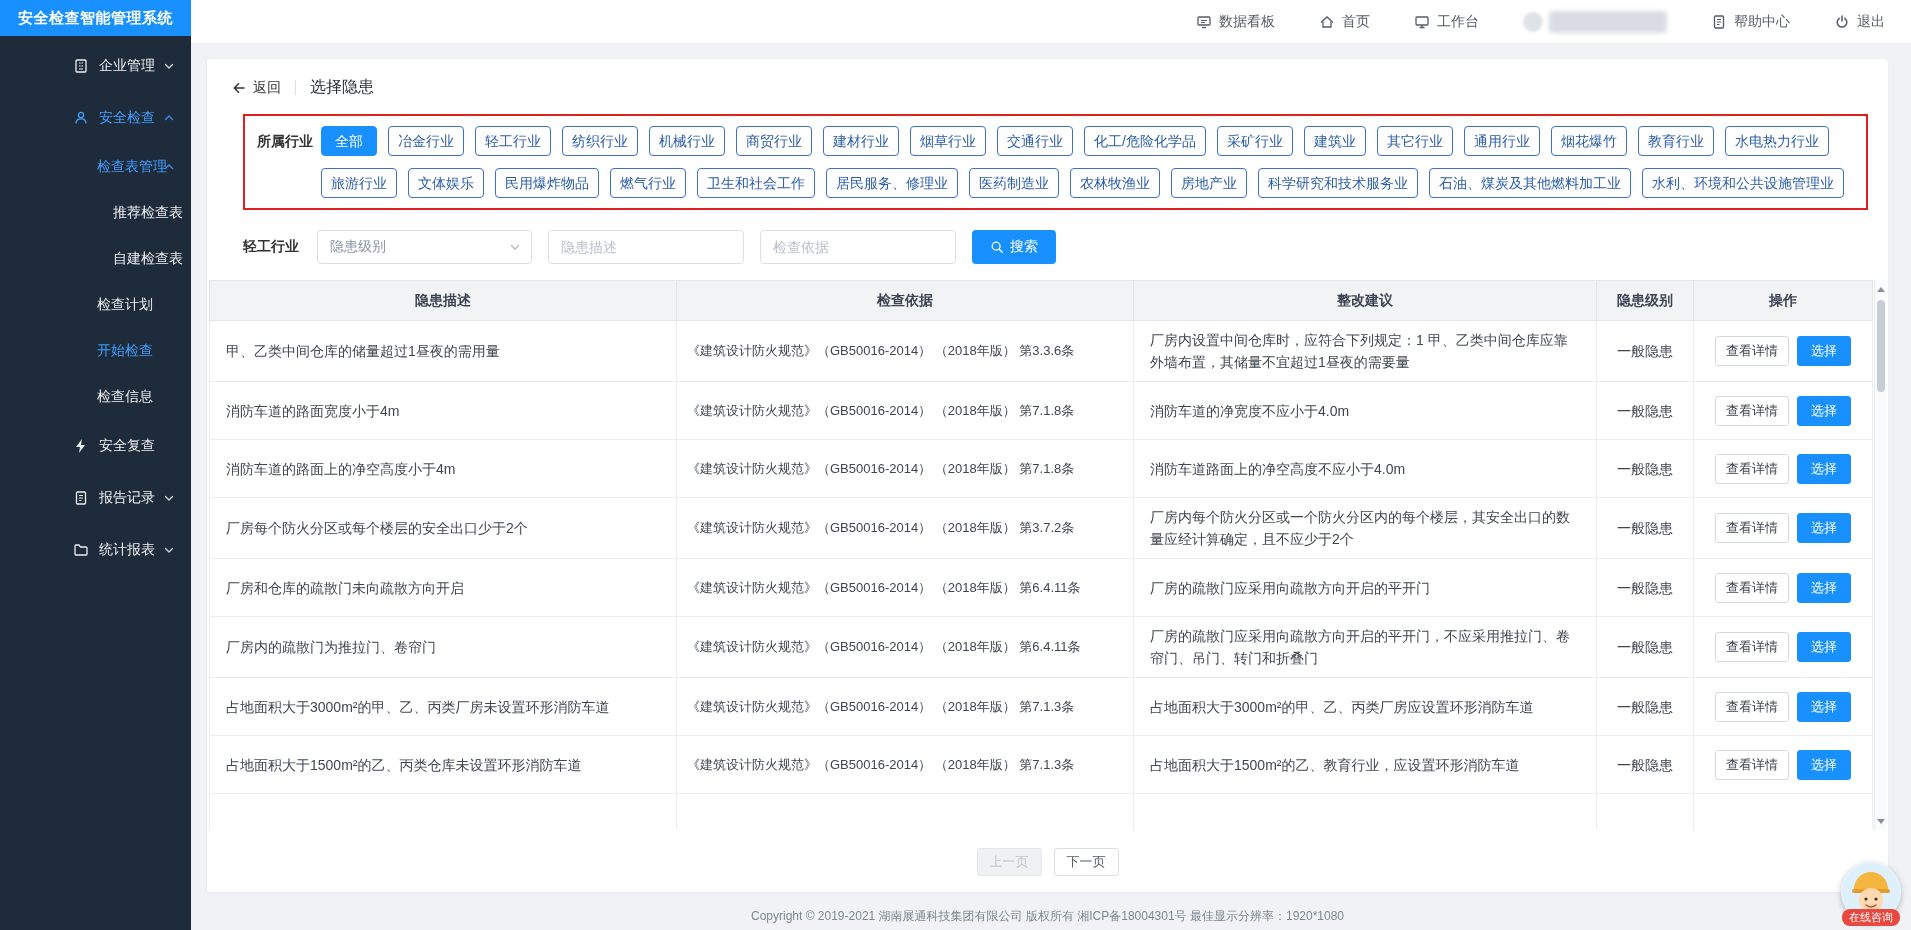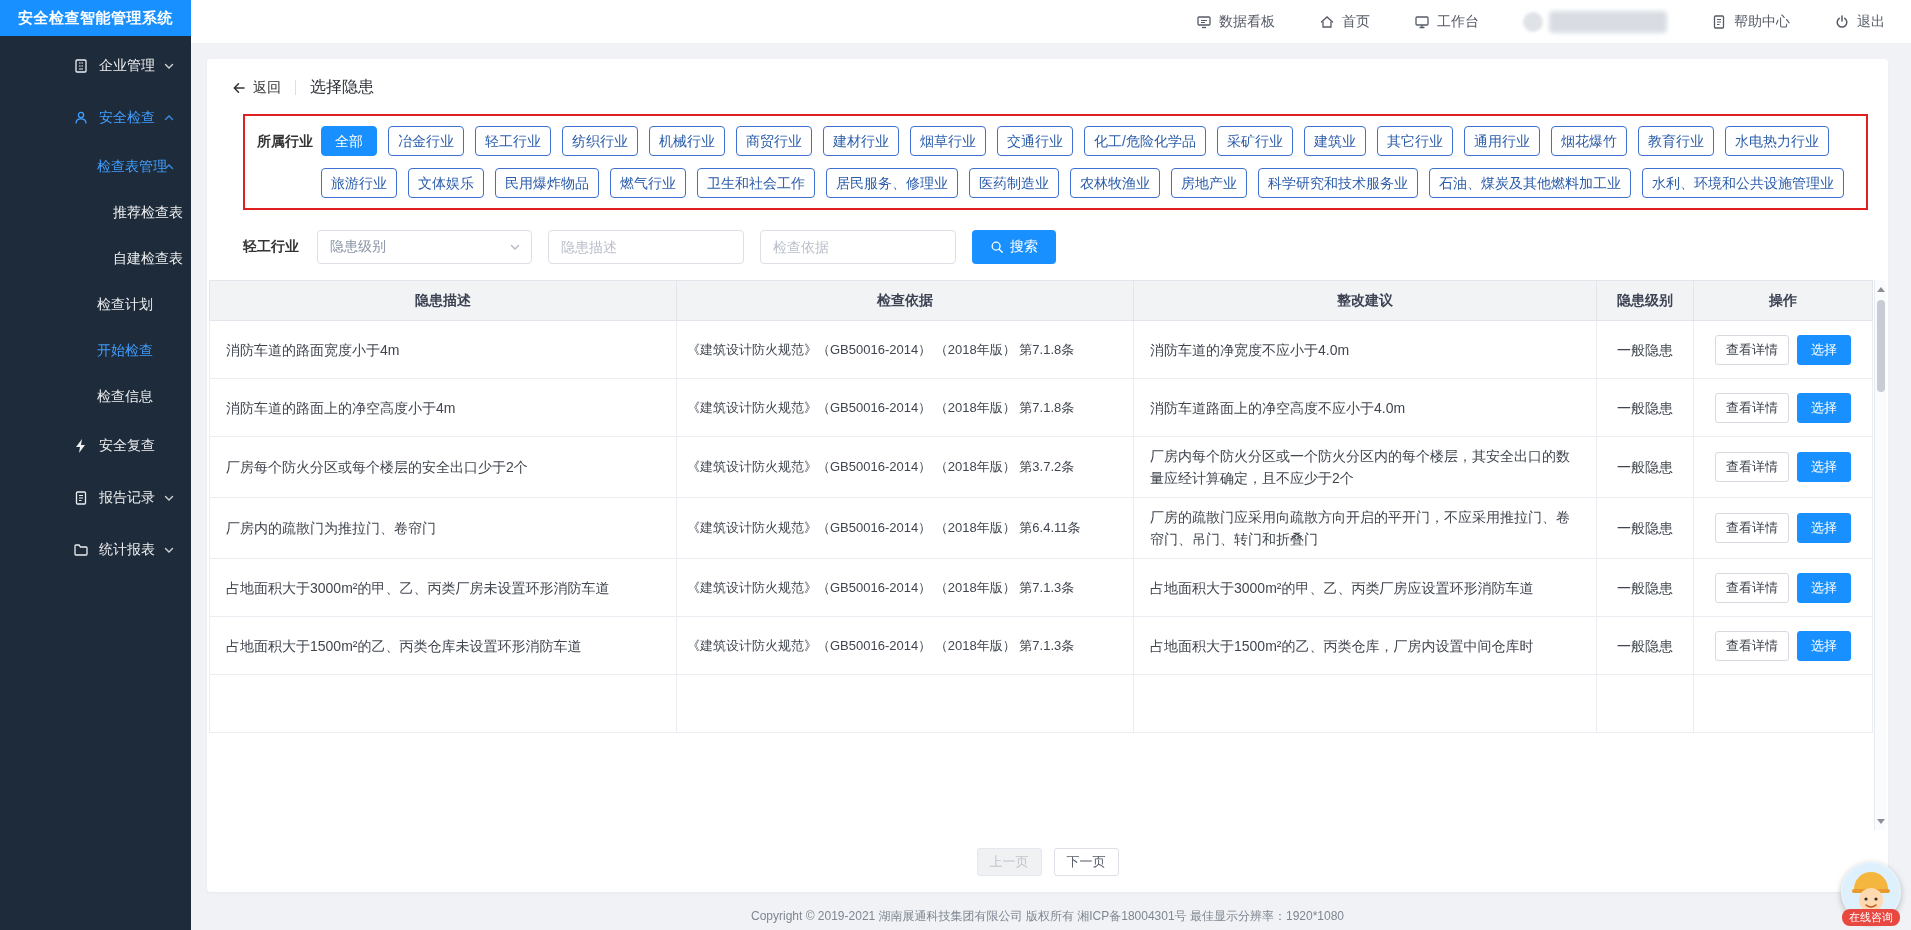--- a/index.html
+++ b/index.html
@@ -341,20 +341,27 @@
               <tr>
                 <th>隐患描述</th>
                 <th>检查依据</th>
                 <th>整改建议</th>
                 <th>隐患级别</th>
                 <th>操作</th>
               </tr>
             </thead>
             <tbody id="table-body">
                 <tr>
+                  <td class="cell-desc">甲、乙类中间仓库的储量超过1昼夜的需用量</td>
+                  <td class="cell-basis">《建筑设计防火规范》（GB50016-2014） （2018年版） 第3.3.6条</td>
+                  <td class="cell-suggestion">厂房内设置中间仓库时，应符合下列规定：1 甲、乙类中间仓库应靠外墙布置，其储量不宜超过1昼夜的需要量</td>
+                  <td class="cell-level">一般隐患</td>
+                  <td class="cell-actions"><button class="btn-view">查看详情</button><button class="btn-select">选择</button></td>
+                </tr>
+                <tr>
                   <td class="cell-desc">消防车道的路面宽度小于4m</td>
                   <td class="cell-basis">《建筑设计防火规范》（GB50016-2014） （2018年版） 第7.1.8条</td>
                   <td class="cell-suggestion">消防车道的净宽度不应小于4.0m</td>
                   <td class="cell-level">一般隐患</td>
                   <td class="cell-actions"><button class="btn-view">查看详情</button><button class="btn-select">选择</button></td>
                 </tr>
                 <tr>
                   <td class="cell-desc">消防车道的路面上的净空高度小于4m</td>
                   <td class="cell-basis">《建筑设计防火规范》（GB50016-2014） （2018年版） 第7.1.8条</td>
                   <td class="cell-suggestion">消防车道路面上的净空高度不应小于4.0m</td>
@@ -362,37 +369,44 @@
                   <td class="cell-actions"><button class="btn-view">查看详情</button><button class="btn-select">选择</button></td>
                 </tr>
                 <tr>
                   <td class="cell-desc">厂房每个防火分区或每个楼层的安全出口少于2个</td>
                   <td class="cell-basis">《建筑设计防火规范》（GB50016-2014） （2018年版） 第3.7.2条</td>
                   <td class="cell-suggestion">厂房内每个防火分区或一个防火分区内的每个楼层，其安全出口的数量应经计算确定，且不应少于2个</td>
                   <td class="cell-level">一般隐患</td>
                   <td class="cell-actions"><button class="btn-view">查看详情</button><button class="btn-select">选择</button></td>
                 </tr>
                 <tr>
+                  <td class="cell-desc">厂房和仓库的疏散门未向疏散方向开启</td>
+                  <td class="cell-basis">《建筑设计防火规范》（GB50016-2014） （2018年版） 第6.4.11条</td>
+                  <td class="cell-suggestion">厂房的疏散门应采用向疏散方向开启的平开门</td>
+                  <td class="cell-level">一般隐患</td>
+                  <td class="cell-actions"><button class="btn-view">查看详情</button><button class="btn-select">选择</button></td>
+                </tr>
+                <tr>
                   <td class="cell-desc">厂房内的疏散门为推拉门、卷帘门</td>
                   <td class="cell-basis">《建筑设计防火规范》（GB50016-2014） （2018年版） 第6.4.11条</td>
                   <td class="cell-suggestion">厂房的疏散门应采用向疏散方向开启的平开门，不应采用推拉门、卷帘门、吊门、转门和折叠门</td>
                   <td class="cell-level">一般隐患</td>
                   <td class="cell-actions"><button class="btn-view">查看详情</button><button class="btn-select">选择</button></td>
                 </tr>
                 <tr>
                   <td class="cell-desc">占地面积大于3000m²的甲、乙、丙类厂房未设置环形消防车道</td>
                   <td class="cell-basis">《建筑设计防火规范》（GB50016-2014） （2018年版） 第7.1.3条</td>
                   <td class="cell-suggestion">占地面积大于3000m²的甲、乙、丙类厂房应设置环形消防车道</td>
                   <td class="cell-level">一般隐患</td>
                   <td class="cell-actions"><button class="btn-view">查看详情</button><button class="btn-select">选择</button></td>
                 </tr>
                 <tr>
                   <td class="cell-desc">占地面积大于1500m²的乙、丙类仓库未设置环形消防车道</td>
                   <td class="cell-basis">《建筑设计防火规范》（GB50016-2014） （2018年版） 第7.1.3条</td>
-                  <td class="cell-suggestion">占地面积大于1500m²的乙、丙类仓库，厂房内设置中间仓库时</td>
+                  <td class="cell-suggestion">占地面积大于1500m²的乙、教育行业，应设置环形消防车道</td>
                   <td class="cell-level">一般隐患</td>
                   <td class="cell-actions"><button class="btn-view">查看详情</button><button class="btn-select">选择</button></td>
                 </tr>
                 <tr class="row-empty">
                   <td>&nbsp;</td>
                   <td>&nbsp;</td>
                   <td>&nbsp;</td>
                   <td>&nbsp;</td>
                   <td>&nbsp;</td>
                 </tr>

